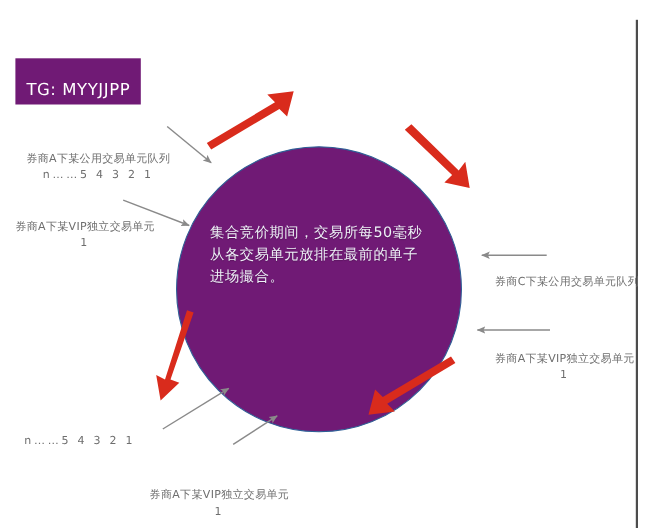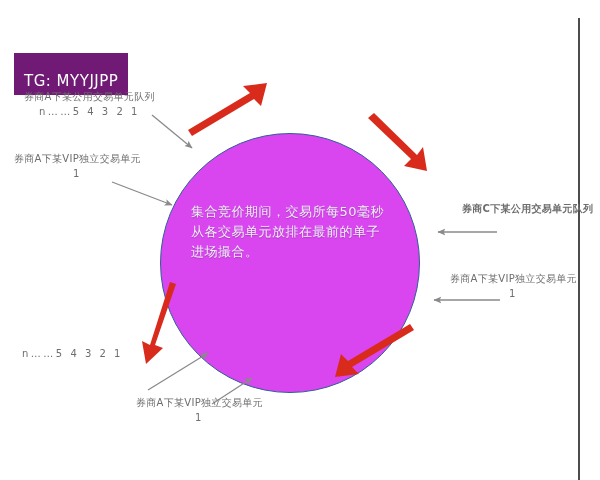--- a/index.html
+++ b/index.html
@@ -44,21 +44,21 @@
     background: #4c4c4c;
   }
 
   
   #circle {
     left: 160px;
     top: 133px;
     width: 260px;
     height: 260px;
     border-radius: 50%;
-    background: #d946ef;
+    background: #701a75;
     border: 1px solid #2f5f96;
     box-sizing: border-box;
   }
   #circle-text {
     position: absolute;
     left: 30px;
     top: 68px;
     width: 200px;
     color: #eef2f7;
     font-size: 13px;
@@ -78,36 +78,37 @@
     white-space: nowrap;
   }
 
   
   .qlabel {
     color: #6e6e6e;
     font-size: 10px;
     line-height: 1.45;
     white-space: nowrap;
     letter-spacing: 0.3px;
+    margin-top: 48px;
   }
   .qlabel .qtitle { display: block; }
   .qlabel .qnums {
     display: block;
     letter-spacing: 2.5px;
   }
   .qlabel.center .qtitle,
   .qlabel.center .qnums { text-align: center; }
   .qlabel.right .qtitle,
   .qlabel.right .qnums { text-align: center; }
 
   #label-a-queue     { left: 24px;  top: 90px; }
   #label-a-vip-top   { left: 14px;  top: 152px; }
   #label-b-queue     { left: 22px;  top: 347px; }
   #label-a-vip-bot   { left: 136px; top: 396px; }
-  #label-c-queue     { left: 462px; top: 202px; font-weight: bold; }
+  #label-c-queue     { left: 450px; top: 202px; }
   #label-a-vip-right { left: 450px; top: 272px; }
 
   
   #arrows {
     left: 0; top: 0;
     width: 600px; height: 480px;
     pointer-events: none;
   }
 
   

